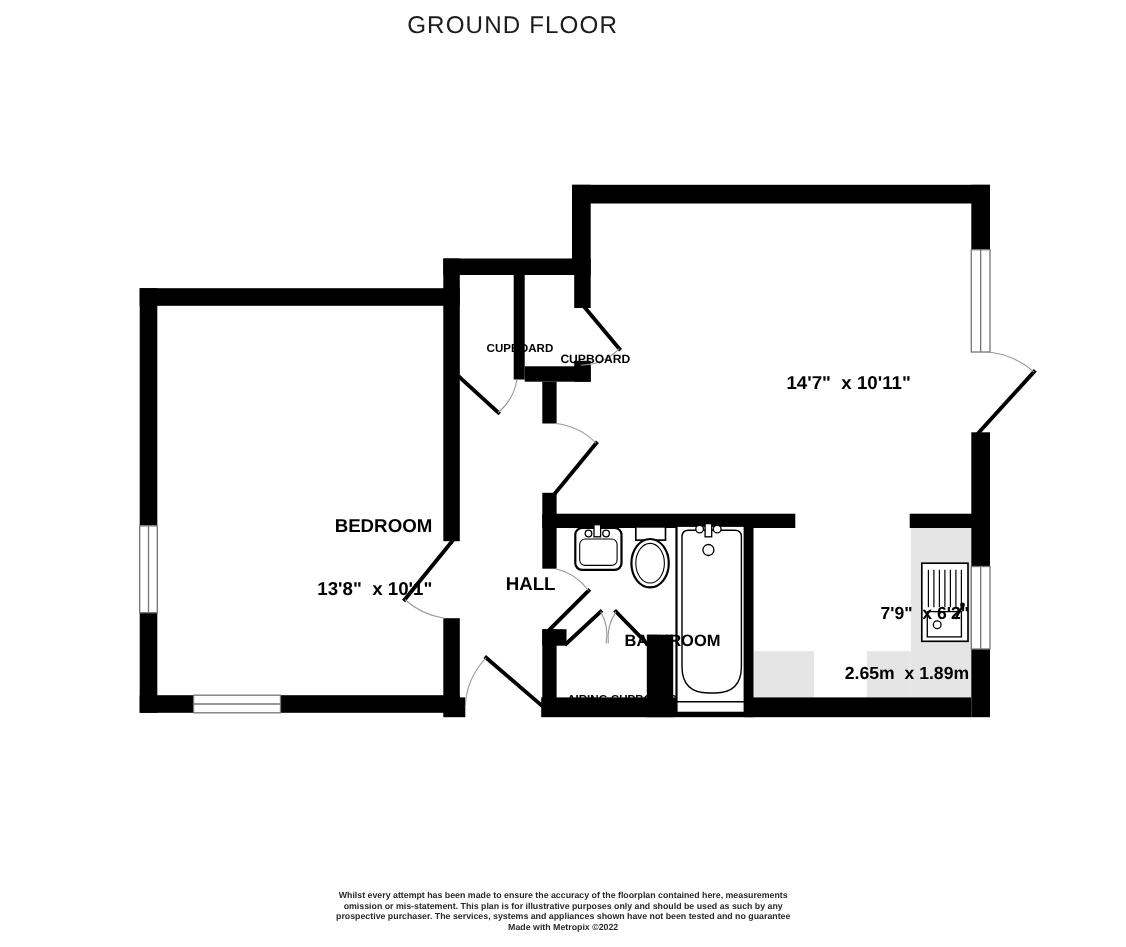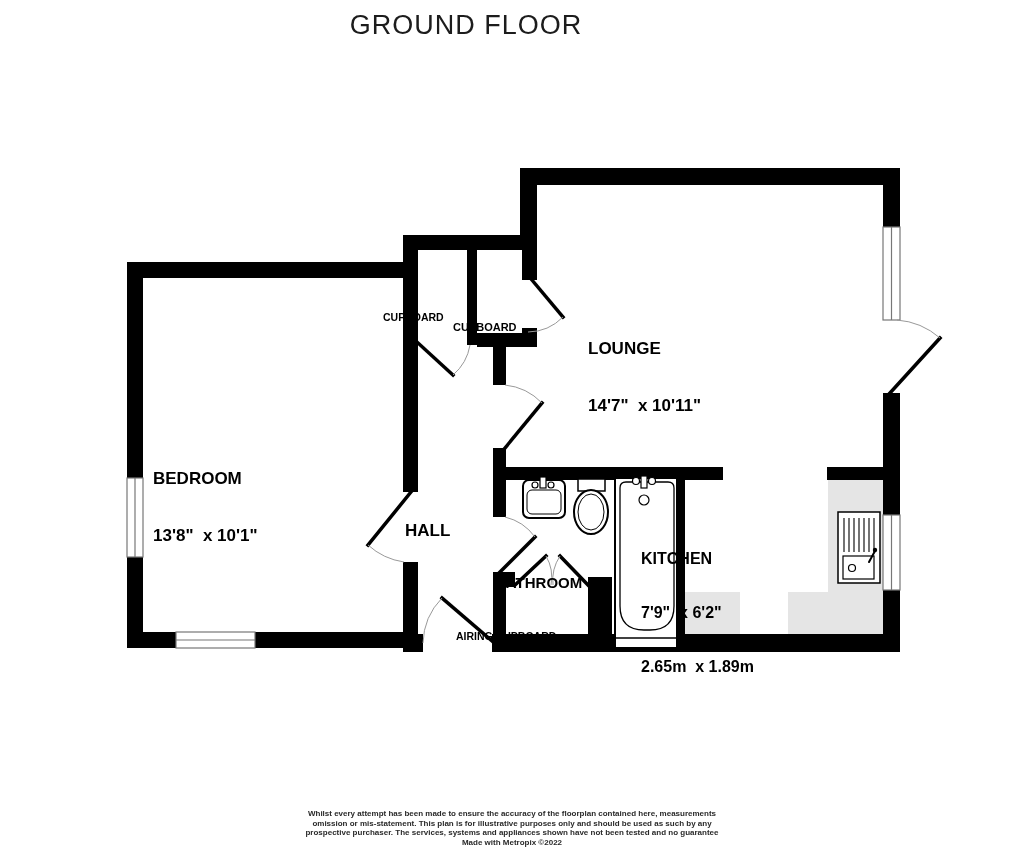--- a/index.html
+++ b/index.html
@@ -7,32 +7,32 @@
   }
   html,body{margin:0;padding:0;}
   body{
     width:1024px;height:861px;position:relative;overflow:hidden;
     background:var(--background);
     font-family:"Liberation Sans", sans-serif;
     color:var(--text);
   }
   .title{
     position:absolute;top:10px;left:0;width:932px;text-align:center;
-    font-size:27px;font-weight:400;letter-spacing:1px;color:#1c1c1c;
+    font-size:22px;font-weight:400;letter-spacing:1px;color:#1c1c1c;
   }
   svg.plan{position:absolute;left:0;top:0;}
   .w{fill:var(--wall);}
   .ctr{fill:var(--counter);}
   .win{fill:#fff;stroke:#777;stroke-width:1.2;}
   .winline{stroke:#777;stroke-width:1.2;}
   .leaf{stroke:#000;stroke-width:3.5;stroke-linecap:square;}
   .arc{stroke:#999;stroke-width:1;fill:none;}
   .fx{fill:#fff;stroke:#000;}
   .room-label{
-    position:absolute;text-align:left;font-weight:700;color:#000;
+    position:absolute;text-align:right;font-weight:700;color:#000;
     white-space:pre;line-height:19px;font-size:17px;
   }
   .room-label span{display:block;}
   .small-label{font-size:10.5px;line-height:12px;}
   .disclaimer{
     position:absolute;top:809px;left:0;width:1024px;text-align:center;
     font-size:8px;line-height:9.6px;color:#2a2a2a;font-weight:400;
   }
   .disclaimer div{white-space:pre;font-weight:bold;}
 </style>
@@ -175,26 +175,24 @@
     </g>
   </g>
 </svg>
 
 <div class="room-label" style="left:153px;top:431px;width:240px;">
   <span>BEDROOM</span>
   <span>13'8"  x 10'1"</span>
 </div>
 
 <div class="room-label" style="left:588px;top:301px;width:240px;">
-  <span>LOUNGE</span>
   <span>14'7"  x 10'11"</span>
 </div>
 
 <div class="room-label" style="left:641px;top:514px;width:240px;font-size:16px;line-height:18px;">
-  <span>KITCHEN</span>
   <span>7'9"  x 6'2"</span>
   <span>2.65m  x 1.89m</span>
 </div>
 
 <div class="room-label" style="left:405px;top:483px;width:100px;">
   <span>HALL</span>
 </div>
 
 <div class="room-label" style="left:495px;top:535px;width:160px;font-size:15px;">
   <span>BATHROOM</span>

